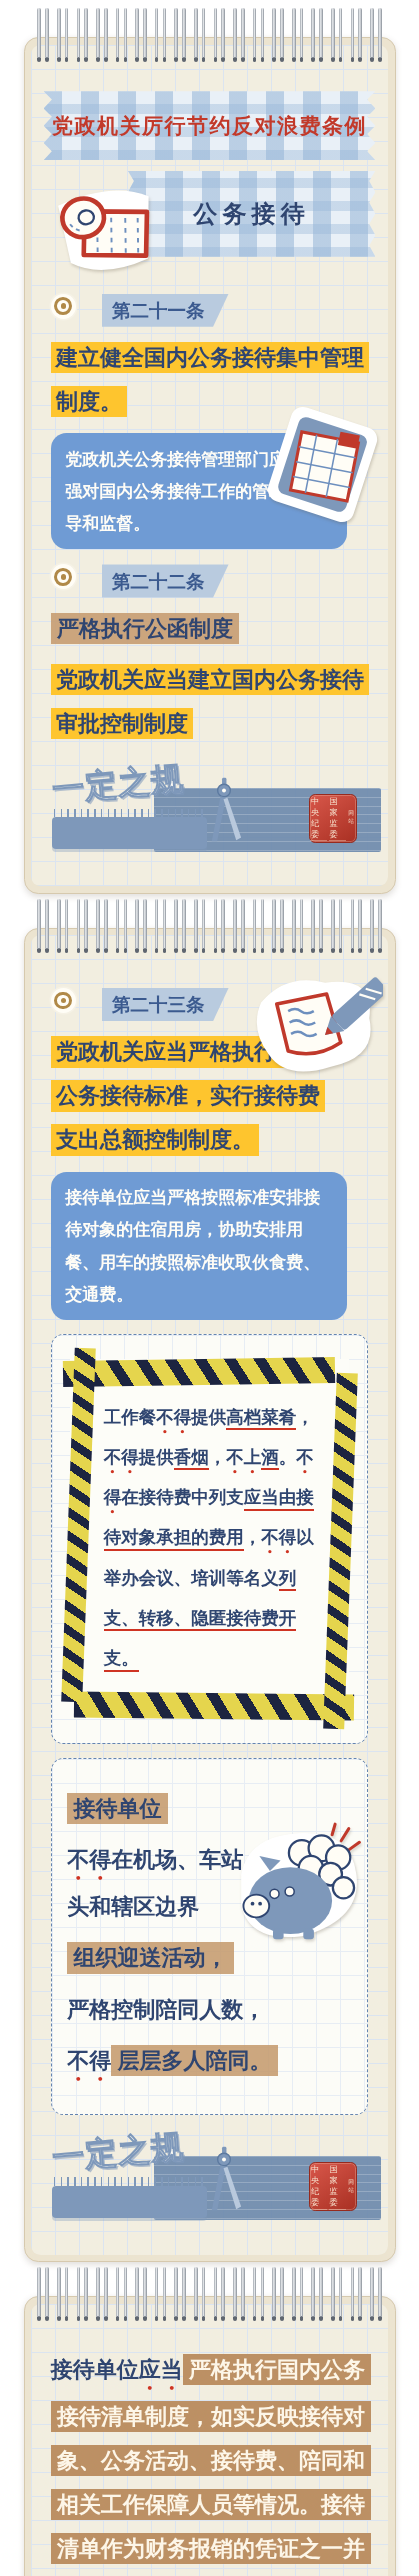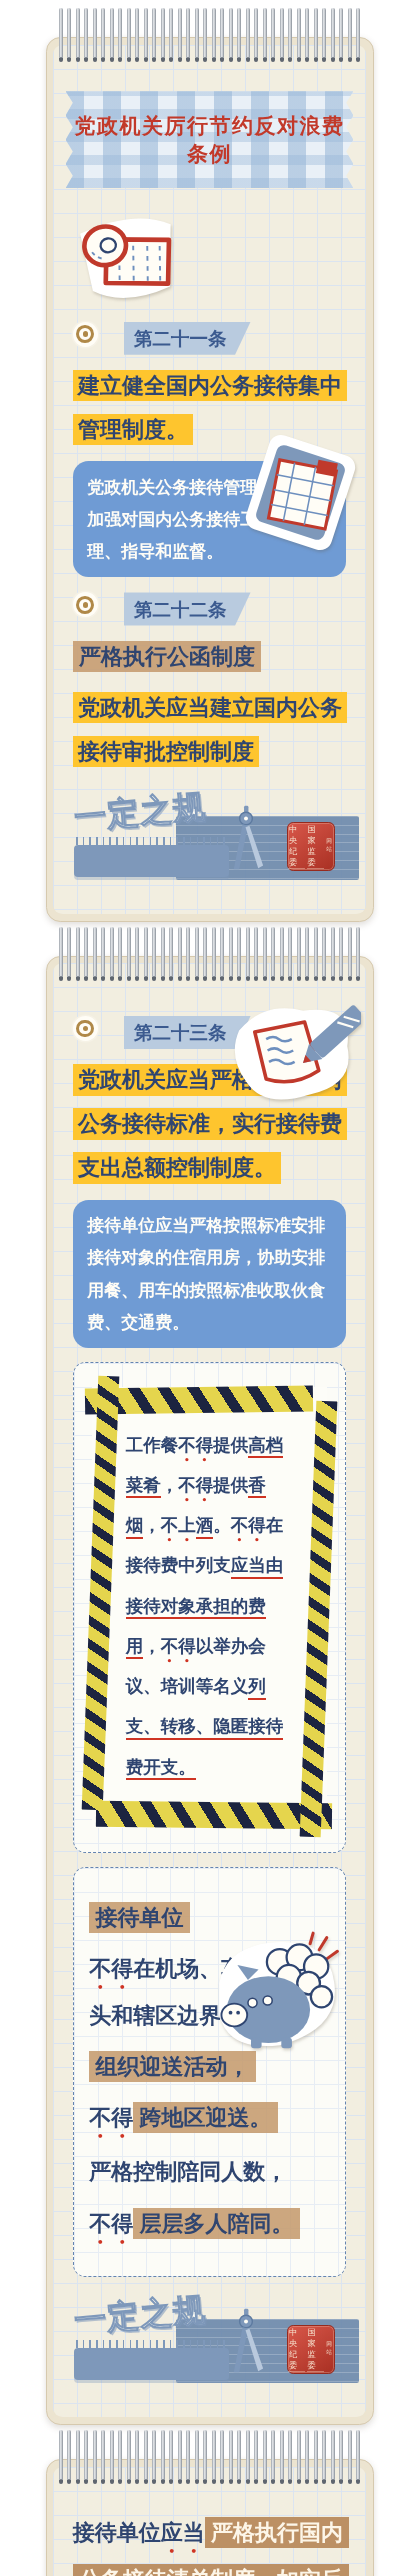--- a/index.html
+++ b/index.html
@@ -2,21 +2,21 @@
 <html style="font-size:8.2px"><head>
 <meta charset="utf-8">
 <style>
   * { box-sizing: border-box; }
   html,body { margin:0; padding:0; }
   body { width:419px; background:#ffffff; font-family:"DejaVu Sans",sans-serif; }
 
   .page { width:419px; padding:8.2px 0 20.6px; }
 
   
-  .nb { width:328px; margin:0 auto 5.2px; position:relative; }
+  .nb { width:372px; margin:0 auto 5.2px; position:relative; }
   .spiral { display:flex; justify-content:space-between; padding:0 13.4px; height:58px;
             margin-bottom:-29px; position:relative; z-index:6; }
   .pin { width:12.4px; position:relative; height:58px; }
   .pin::before,.pin::after { content:""; position:absolute; top:0; width:3.6px; height:54px; border-radius:2.1px;
       background: radial-gradient(circle at 50% 96%, #5f6670 2.3px, rgba(0,0,0,0) 2.6px),
                   linear-gradient(90deg,#9aa0a8,#e9ecef 45%,#868d96); }
   .pin::before { left:0.5px; } .pin::after { right:0.5px; }
 
   .card { background:#ece4d0; border:1px solid #d6c9ae; border-radius:14.4px; padding:6.7px;
           box-shadow:0 2.6px 6.2px rgba(90,80,60,.18); position:relative; z-index:1; }
@@ -145,20 +145,23 @@
               <path d="M55 42 L135 54 L126 110 L46 98 Z" fill="#fffdf6" stroke="#c0392b" stroke-width="6" stroke-linejoin="round"></path>
               <path d="M70 52 L64 100" stroke="#6d8fbe" stroke-width="2.5" stroke-dasharray="6 7"></path>
               <path d="M88 55 L82 103" stroke="#6d8fbe" stroke-width="2.5" stroke-dasharray="6 7"></path>
               <path d="M106 58 L100 106" stroke="#6d8fbe" stroke-width="2.5" stroke-dasharray="6 7"></path>
               <path d="M122 60 L116 108" stroke="#6d8fbe" stroke-width="2.5" stroke-dasharray="6 7"></path>
               <ellipse cx="52" cy="50" rx="27" ry="25" fill="#fffdf6" stroke="#c0392b" stroke-width="6"></ellipse>
               <ellipse cx="56" cy="50" rx="10" ry="9" fill="none" stroke="#2f4570" stroke-width="3"></ellipse>
               <path d="M34 56 a22 20 0 0 0 12 10" stroke="#6d8fbe" stroke-width="2.5" fill="none" stroke-dasharray="5 5"></path>
             </g>
           </svg>
+          <div class="tape tape2">
+            <span class="subtitle-navy">公务接待</span>
+          </div>
         </div>
 
         <div class="art-row">
           <span class="bullseye"></span>
           <span class="art-label">第二十一条</span>
         </div>
 
         <div class="t">
           <span class="hl-y">建立健全国内公务接待集中管理制度。</span>
         </div>
@@ -281,21 +284,20 @@
             </div>
           </div>
         </div>
 
         <div class="dashed-panel rel">
           <div class="t">
             <span class="hl-b">接待单位</span>
           </div>
           <div class="t" style="max-width:222px"><span class="mark-dots">不得</span><span>在机场、车站、码头和辖区边界</span></div>
           <div class="t"><span class="hl-b">组织迎送活动，</span></div>
-          <div class="t"><span class="mark-dots">不得</span><span class="hl-b">跨地区迎送。</span></div>
           <div class="t"><span>严格控制陪同人数，</span></div>
           <div class="t"><span class="mark-dots">不得</span><span class="hl-b">层层多人陪同。</span></div>
           <svg class="stk abs-pig" viewBox="0 0 190 170">
             <path d="M20 70 Q30 20 95 16 Q165 12 172 70 Q180 130 100 152 Q30 160 20 110 Z" fill="#ffffff"></path>
             <line x1="152" y1="26" x2="162" y2="10" stroke="#c0392b" stroke-width="4" stroke-linecap="round"></line>
             <line x1="162" y1="38" x2="176" y2="28" stroke="#c0392b" stroke-width="4" stroke-linecap="round"></line>
             <line x1="140" y1="18" x2="144" y2="4" stroke="#c0392b" stroke-width="4" stroke-linecap="round"></line>
             <g fill="#fffdf6" stroke="#2f4570" stroke-width="3">
               <circle cx="100" cy="42" r="17"></circle>
                 <circle cx="126" cy="36" r="17"></circle>

